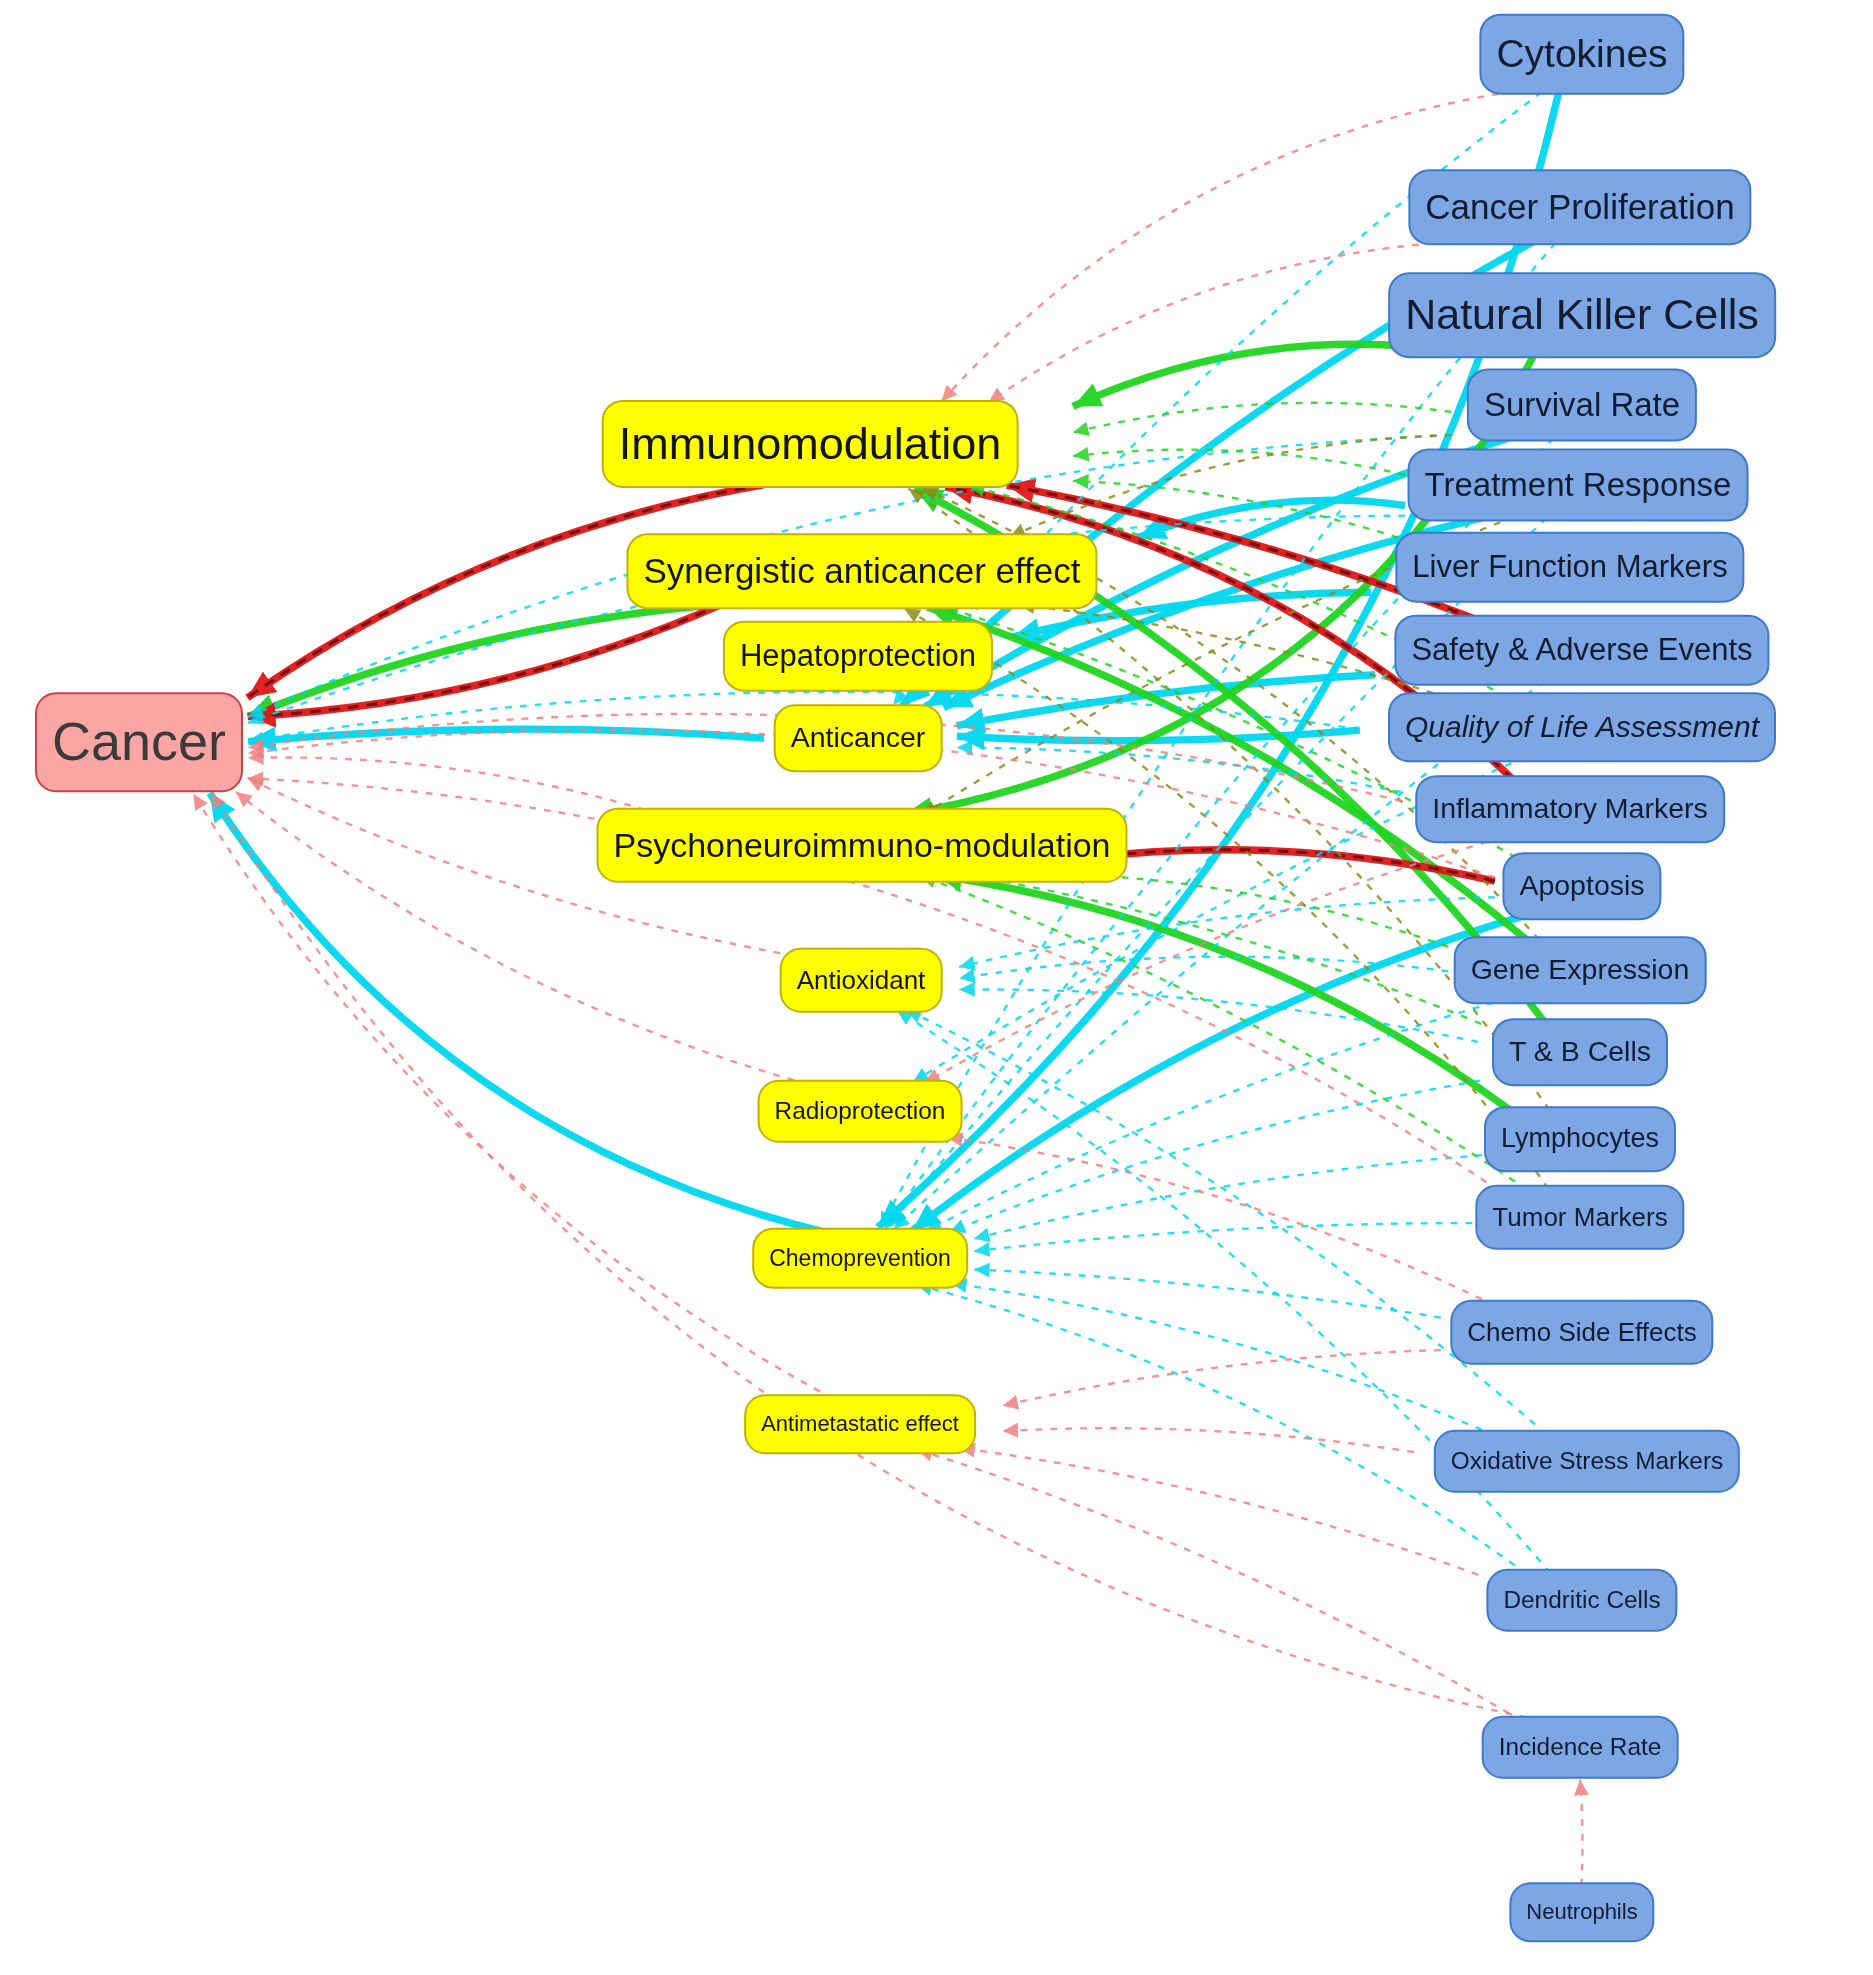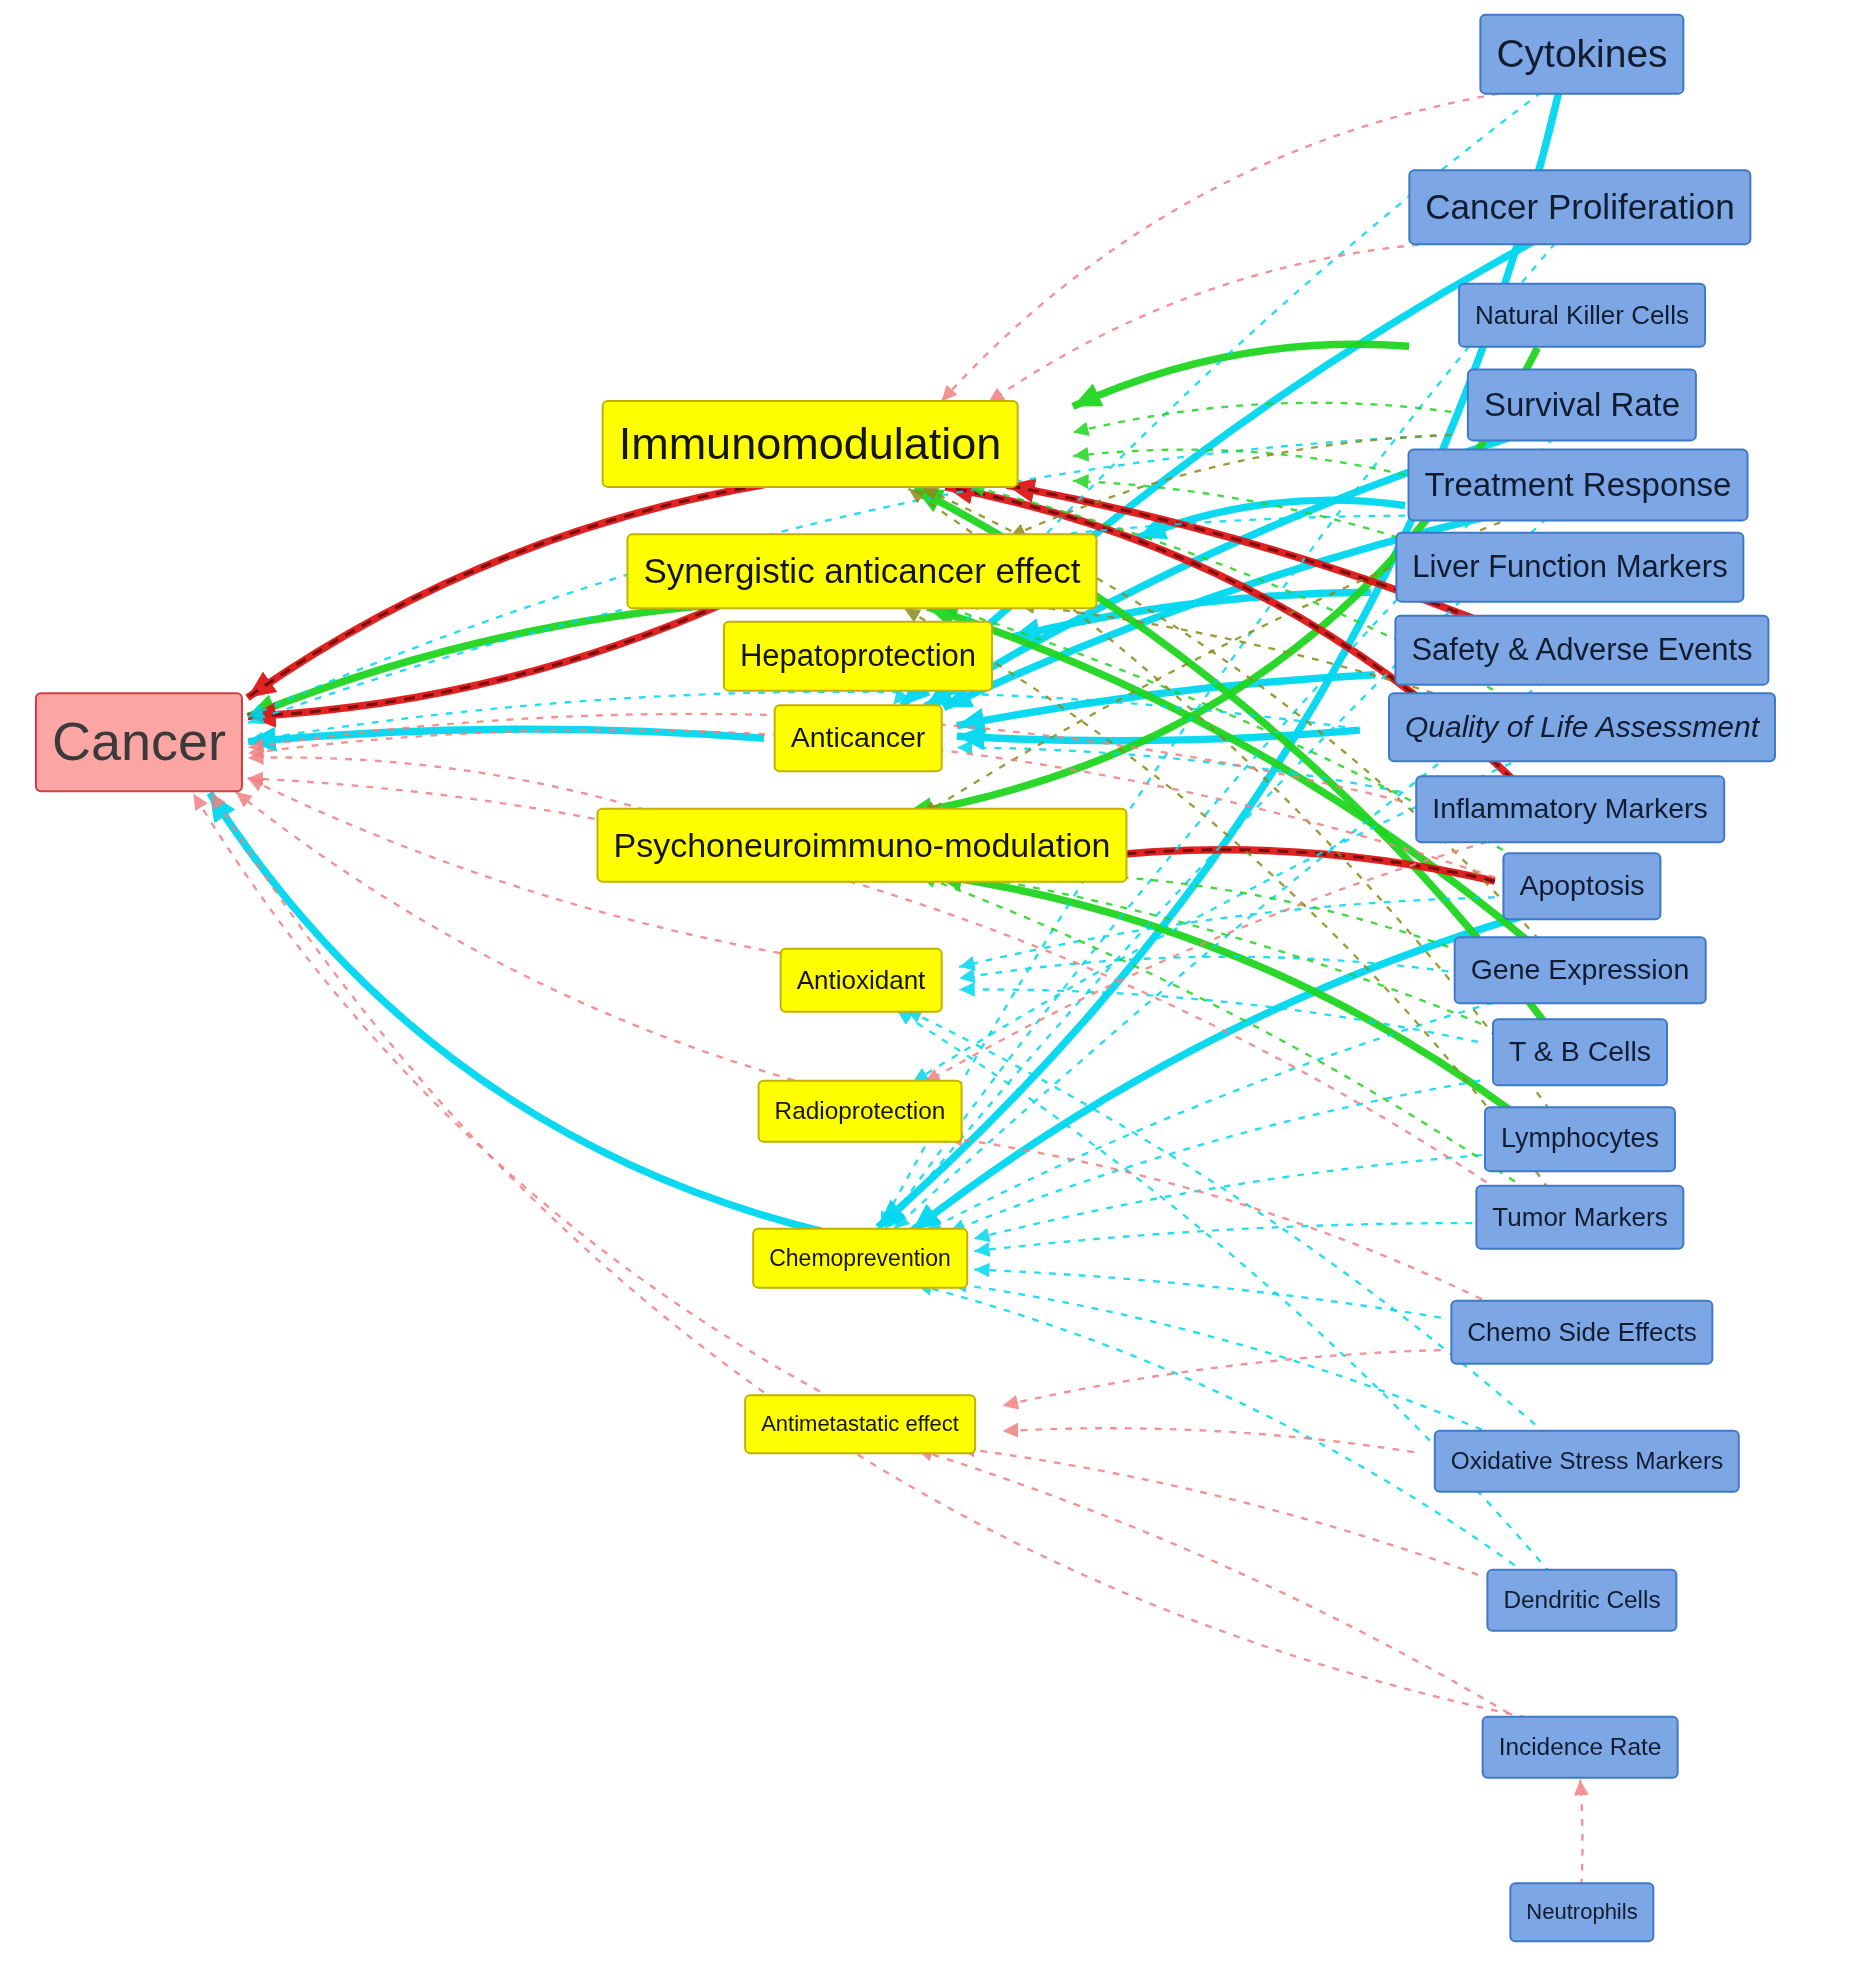--- a/index.html
+++ b/index.html
@@ -8,21 +8,21 @@
     width:1874px;height:1975px;
     background:#ffffff;
     font-family:"Liberation Sans", sans-serif;
     overflow:hidden;
   }
   #edges-layer{position:absolute;left:0;top:0;width:100%;height:100%;}
   #nodes-layer{position:absolute;left:0;top:0;width:100%;height:100%;}
   .node{
     position:absolute;
     transform:translate(-50%,-50%);
-    border-radius:6px;
+    border-radius:21px;
     padding:14px 15px;
     white-space:nowrap;
     line-height:1.25;
     text-align:center;
     box-sizing:border-box;
   }
   .node.metric{
     background:#7CA6E4;
     border:2.7px solid #3F7AC6;
     color:#111c30;
@@ -162,21 +162,21 @@
       <div class="node concept" style="left: 862px; top: 571px; font-size: 35px;"><span>Synergistic anticancer effect</span></div>
       <div class="node concept" style="left: 858px; top: 656px; font-size: 31px;"><span>Hepatoprotection</span></div>
       <div class="node concept" style="left: 858px; top: 738px; font-size: 28.5px;"><span>Anticancer</span></div>
       <div class="node concept" style="left: 862px; top: 845px; font-size: 34px;"><span>Psychoneuroimmuno-modulation</span></div>
       <div class="node concept" style="left: 861px; top: 980px; font-size: 26px;"><span>Antioxidant</span></div>
       <div class="node concept" style="left: 860px; top: 1111px; font-size: 24.4px;"><span>Radioprotection</span></div>
       <div class="node concept" style="left: 860px; top: 1258px; font-size: 23px;"><span>Chemoprevention</span></div>
       <div class="node concept" style="left: 860px; top: 1424px; font-size: 22px;"><span>Antimetastatic effect</span></div>
       <div class="node metric" style="left: 1582px; top: 54px; font-size: 39px;"><span>Cytokines</span></div>
       <div class="node metric" style="left: 1580px; top: 207px; font-size: 35px;"><span>Cancer Proliferation</span></div>
-      <div class="node metric" style="left: 1582px; top: 315px; font-size: 26px;"><span>Natural Killer Cells</span></div>
+      <div class="node metric" style="left: 1582px; top: 315px; font-size: 43px;"><span>Natural Killer Cells</span></div>
       <div class="node metric" style="left: 1582px; top: 405px; font-size: 33px;"><span>Survival Rate</span></div>
       <div class="node metric" style="left: 1578px; top: 485px; font-size: 33px;"><span>Treatment Response</span></div>
       <div class="node metric" style="left: 1570px; top: 567px; font-size: 31px;"><span>Liver Function Markers</span></div>
       <div class="node metric" style="left: 1582px; top: 650px; font-size: 31px; text-align: center;"><span>Safety &amp; Adverse Events</span></div>
       <div class="node metric" style="left: 1582px; top: 727px; font-size: 30px; font-style: italic;"><span>Quality of Life Assessment</span></div>
       <div class="node metric" style="left: 1570px; top: 809px; font-size: 28.5px;"><span>Inflammatory Markers</span></div>
       <div class="node metric" style="left: 1582px; top: 886px; font-size: 28.5px;"><span>Apoptosis</span></div>
       <div class="node metric" style="left: 1580px; top: 970px; font-size: 28.5px;"><span>Gene Expression</span></div>
       <div class="node metric" style="left: 1580px; top: 1052px; font-size: 28.5px;"><span>T &amp; B Cells</span></div>
       <div class="node metric" style="left: 1580px; top: 1139px; font-size: 27px;"><span>Lymphocytes</span></div>

